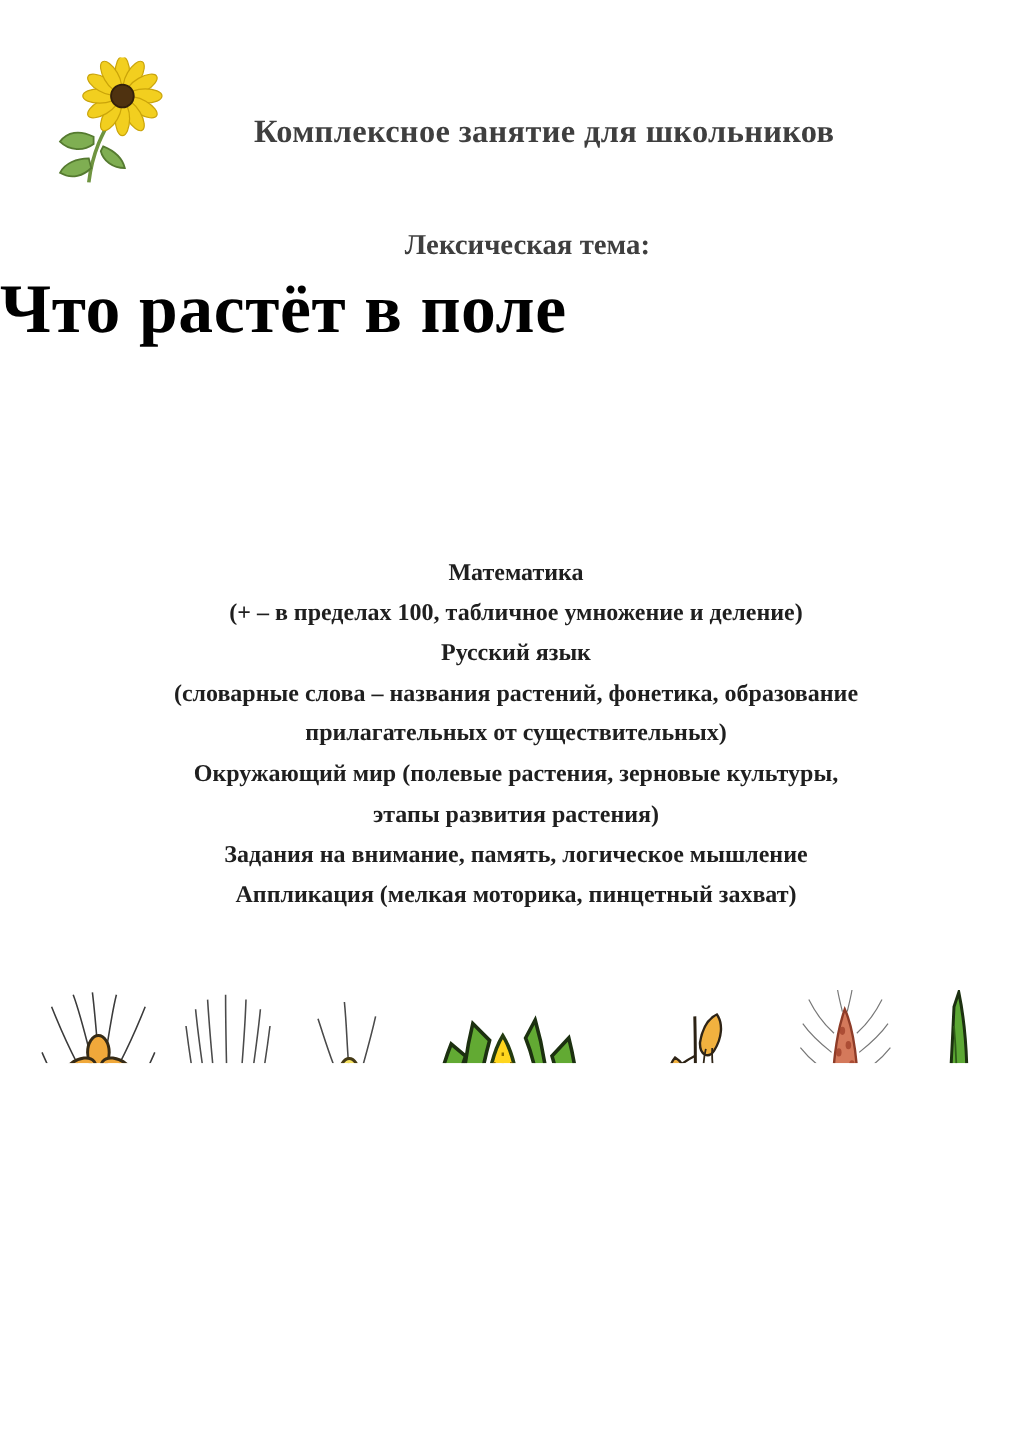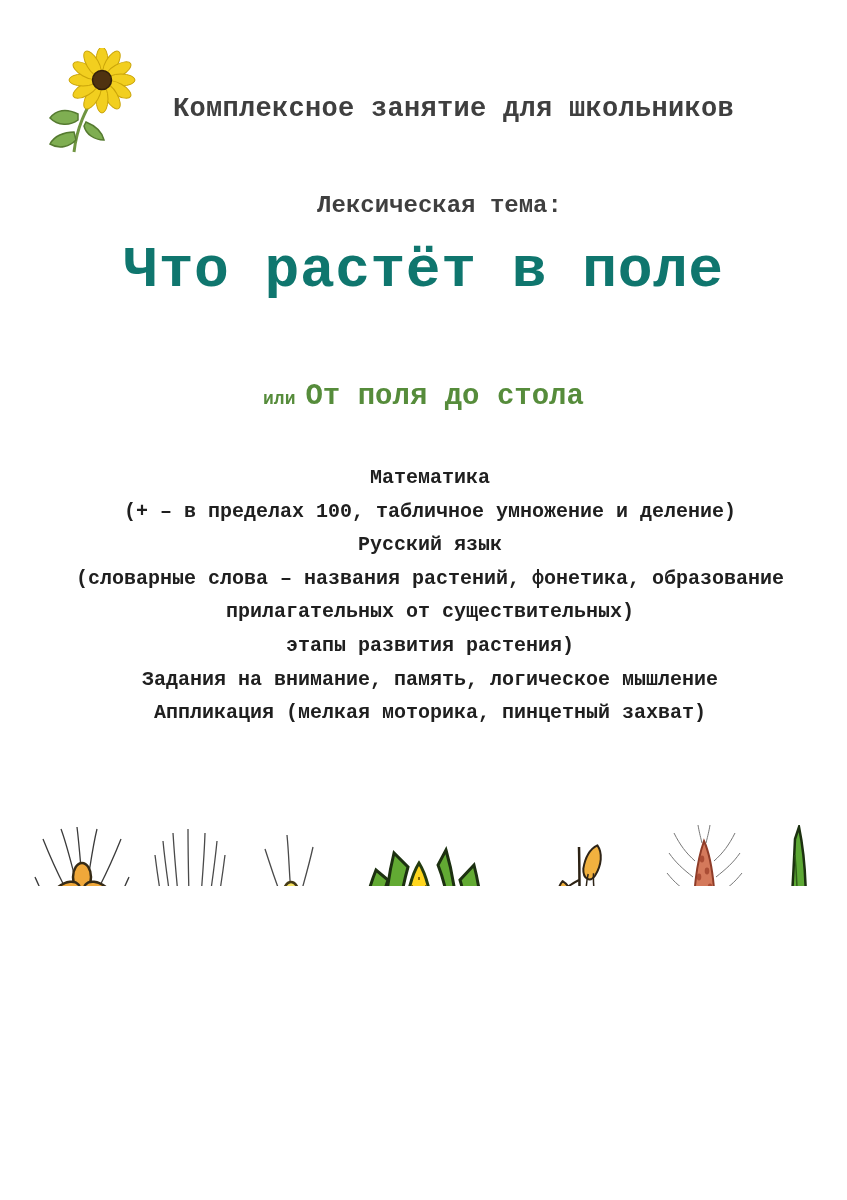--- a/index.html
+++ b/index.html
@@ -1,31 +1,31 @@
 <!DOCTYPE html>
 <html><head>
 <meta charset="utf-8">
 <style>
   html,body{margin:0;padding:0;background:#ffffff;}
   .page{
     position:relative;width:847px;height:886px;background:#ffffff;
-    font-family:Liberation Mono, monospace;overflow:hidden;
+    font-family:Liberation Serif, serif;overflow:hidden;
   }
   .header-title{
     position:absolute;top:94px;left:60px;right:0;text-align:center;
     font-size:27px;font-weight:bold;color:#3f3f3f;letter-spacing:.3px;
   }
   .sunflower-wrap{position:absolute;left:44px;top:48px;width:95px;height:115px;}
   .lexical-label{
     position:absolute;top:192px;left:16px;width:100%;text-align:center;
     font-size:24px;font-weight:bold;color:#3f3f3f;
   }
   .main-title{
-    position:absolute;top:238px;left:0;width:100%;text-align:center;
-    font-size:58px;font-weight:bold;color:#0f766e;letter-spacing:.5px;
+    position:absolute;top:224px;left:0;width:100%;
+    font-size:58px;font-weight:bold;color:#000000;letter-spacing:.5px;
   }
   .alt-title{
     position:absolute;top:380px;left:0;width:100%;text-align:center;
     color:#568c3b;font-weight:bold;font-size:29px;
   }
   .alt-title .prefix{font-size:18px;margin-right:10px;font-weight:bold;}
   .subjects{
     position:absolute;top:461px;left:72px;width:716px;
     color:#1f1f1f;font-size:20px;font-weight:bold;line-height:33.6px;text-align:center;
   }
@@ -65,30 +65,28 @@
         <ellipse cx="58" cy="13" rx="6" ry="14" transform="rotate(330 58 32)"></ellipse>
       </g>
       <circle cx="58" cy="32" r="9.5" fill="#4f3210" stroke="#33200a" stroke-width="1.5"></circle>
     </svg>
   </div>
 
   <div class="header-title">Комплексное занятие для школьников</div>
 
   <div class="lexical-label">Лексическая тема:</div>
   <div class="main-title">Что растёт в поле</div>
-  <div class="alt-title">
-    <span class="prefix">или</span><span>От поля до стола</span>
-  </div>
 
   <div class="subjects">
     <div>Математика</div>
     <div>(+ – в пределах 100, табличное умножение и деление)</div>
     <div>Русский язык</div>
     <div>(словарные слова – названия растений, фонетика, образование</div>
     <div>прилагательных от существительных)</div>
+    <div>Окружающий мир (полевые растения, зерновые культуры,</div>
     <div>этапы развития растения)</div>
     <div>Задания на внимание, память, логическое мышление</div>
     <div>Аппликация (мелкая моторика, пинцетный захват)</div>
   </div>
 
   <div class="plants-row">
 
     <svg width="110" height="310" viewBox="0 0 110 310">
       <g stroke="#3b3b3b" stroke-width="1.3" fill="none">
         <path d="M50,60 C44,38 40,20 34,4"></path>

